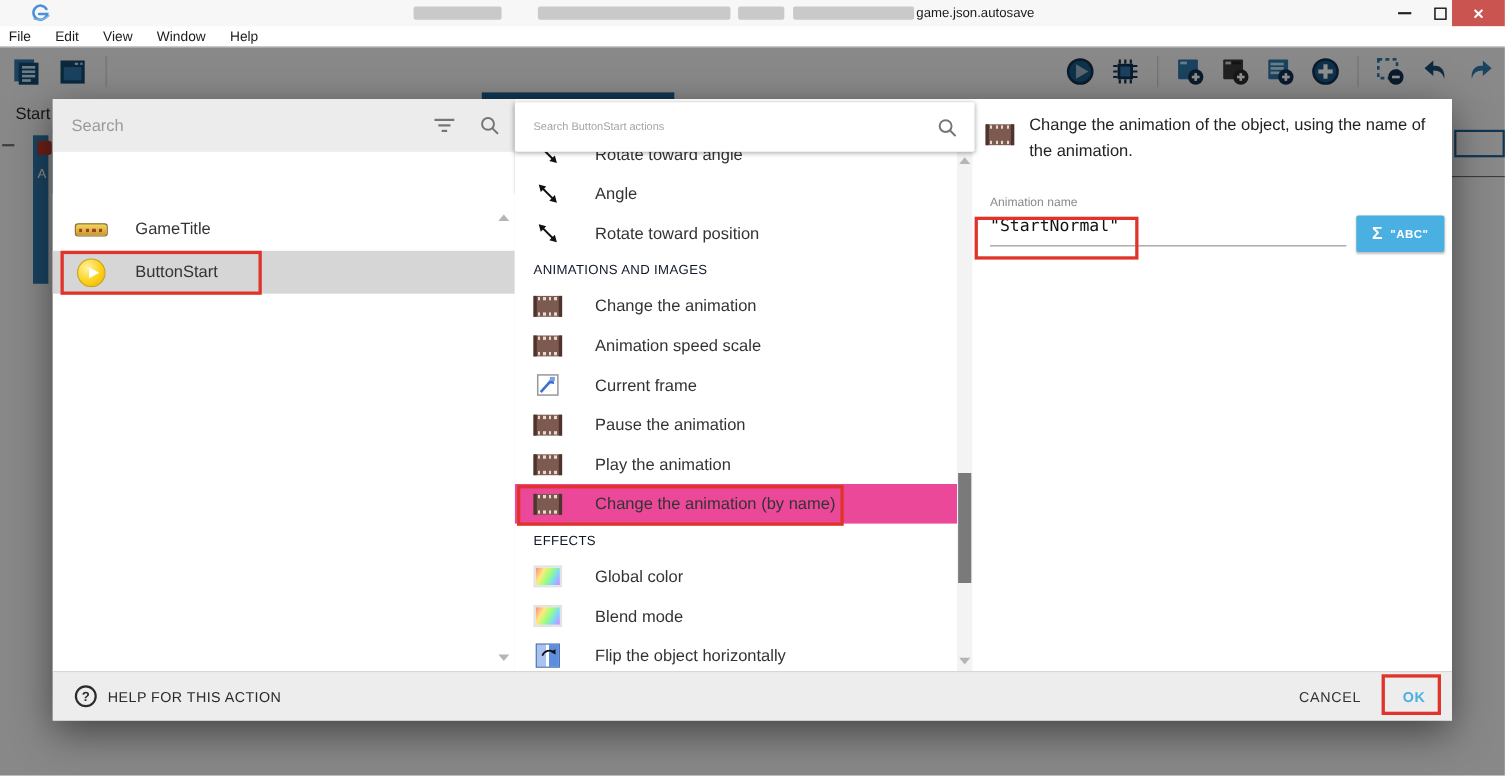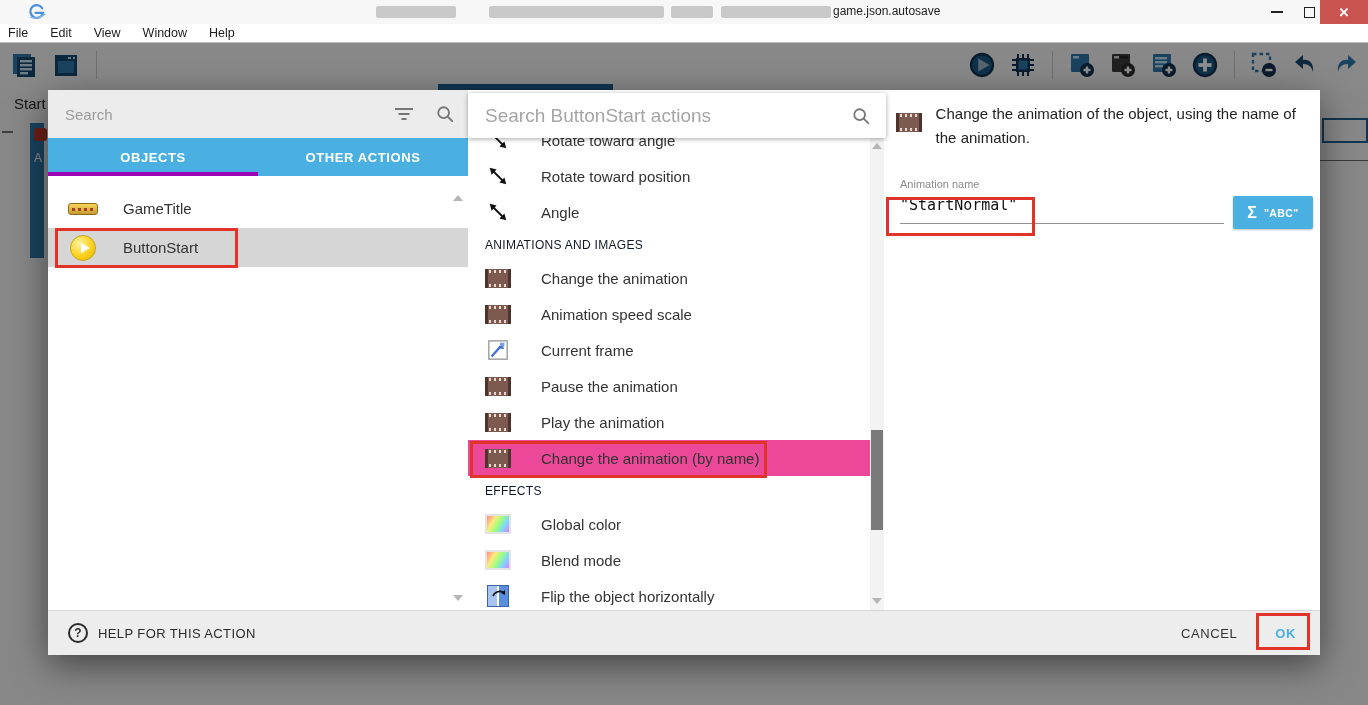--- a/index.html
+++ b/index.html
@@ -74,21 +74,21 @@
   .thumb-gametitle::after { content:""; position:absolute; left:3px; top:4px; right:3px; height:3px; background:repeating-linear-gradient(90deg,#a33c28 0 3px, transparent 3px 6px); }
   .thumb-play { width:26px; height:26px; border-radius:50%; background:radial-gradient(circle at 35% 32%, #fff3a0, #fcd21c 55%, #e8ae00); border:1px solid #c9a11a; position:relative; }
   .thumb-play::after { content:""; position:absolute; left:10px; top:7px; border-left:9px solid #fff; border-top:5px solid transparent; border-bottom:5px solid transparent; }
 
   .vscroll-arrow { width:0; height:0; position:absolute; }
   .up-a { border-left:5px solid transparent; border-right:5px solid transparent; border-bottom:6px solid #b5b5b5; }
   .down-a { border-left:5px solid transparent; border-right:5px solid transparent; border-top:6px solid #b5b5b5; }
 
   
   .mid-search-card { position:absolute; left:420px; top:3px; width:418px; height:45px; background:#fff; border-radius:2px; box-shadow:0 1px 5px rgba(0,0,0,.35); display:flex; align-items:center; z-index:4; }
-  .mid-search-card input { flex:1; border:none; outline:none; font-size:19px; color:#444; padding-left:17px; background:transparent; font-family:"Liberation Sans",sans-serif; }
+  .mid-search-card input { flex:1; border:none; outline:none; font-size:10px; color:#444; padding-left:17px; background:transparent; font-family:"Liberation Sans",sans-serif; }
   .mid-search-card input::placeholder { color:#a5a5a5; }
   .mid-search-card .search-glyph { margin-right:16px; }
 
   .mid-list-clip { position:absolute; left:420px; top:48px; width:402px; height:472px; overflow:hidden; background:#fff; }
   .mid-list { margin-top:-16px; }
   .act-row { height:36px; display:flex; align-items:center; cursor:pointer; }
   .act-row.selected { background:#ec4899; }
   .act-ic { margin-left:17px; width:26px; display:flex; justify-content:center; align-items:center; }
   .act-label { margin-left:30px; font-size:15px; color:#333; }
   .act-section { height:30px; display:flex; align-items:center; padding-left:17px; font-size:12px; color:#0f172a; letter-spacing:.3px; }
@@ -296,24 +296,20 @@
         <span class="filter-icon">
             <i></i>
             <i></i>
             <i></i>
           </span>
         <svg class="search-glyph" viewBox="0 0 20 20">
             <circle cx="8.5" cy="8.5" r="6" fill="none" stroke="#757575" stroke-width="2"></circle>
             <line x1="13" y1="13" x2="18" y2="18" stroke="#757575" stroke-width="2" stroke-linecap="round"></line>
           </svg>
       </div>
-      <div class="tabbar">
-        <div class="tab active">OBJECTS</div>
-        <div class="tab">OTHER ACTIONS</div>
-      </div>
       <div class="obj-list">
         <div class="obj-row">
           <span class="obj-ic">
               <span class="thumb-gametitle"></span>
             </span>
           <span class="obj-label">GameTitle</span>
         </div>
         <div class="obj-row selected">
           <span class="obj-ic">
               <span class="thumb-play"></span>
@@ -345,31 +341,31 @@
           <span class="act-label">Rotate toward angle</span>
         </div>
         <div class="act-row">
           <span class="act-ic">
               <svg width="22" height="22" viewBox="0 0 24 24">
                 <line x1="6" y1="6" x2="18" y2="18" stroke="#111" stroke-width="2"></line>
                 <polygon points="3,3 10.5,5 5,10.5" fill="#111"></polygon>
                 <polygon points="21,21 13.5,19 19,13.5" fill="#111"></polygon>
               </svg>
             </span>
-          <span class="act-label">Rotate toward position</span>
+          <span class="act-label">Angle</span>
         </div>
         <div class="act-row">
           <span class="act-ic">
               <svg width="22" height="22" viewBox="0 0 24 24">
                 <line x1="6" y1="6" x2="18" y2="18" stroke="#111" stroke-width="2"></line>
                 <polygon points="3,3 10.5,5 5,10.5" fill="#111"></polygon>
                 <polygon points="21,21 13.5,19 19,13.5" fill="#111"></polygon>
               </svg>
             </span>
-          <span class="act-label">Angle</span>
+          <span class="act-label">Rotate toward position</span>
         </div>
         <div class="act-section">ANIMATIONS AND IMAGES</div>
         <div class="act-row">
           <span class="act-ic">
               <span class="i-film"></span>
             </span>
           <span class="act-label">Change the animation</span>
         </div>
         <div class="act-row">
           <span class="act-ic">

